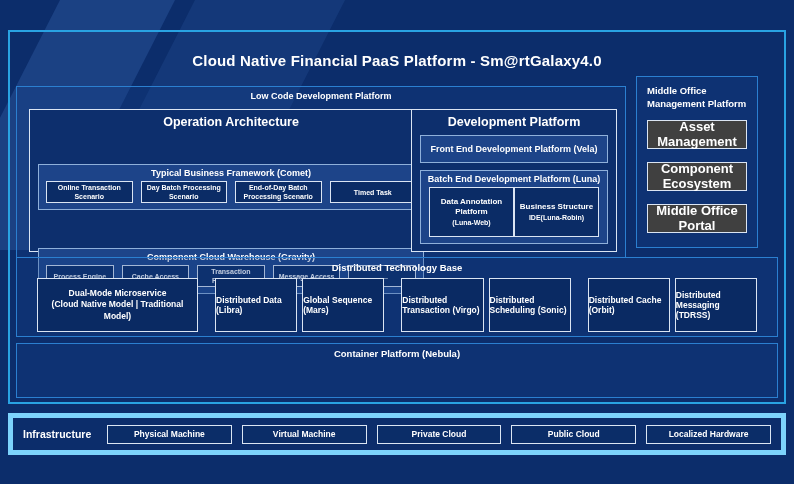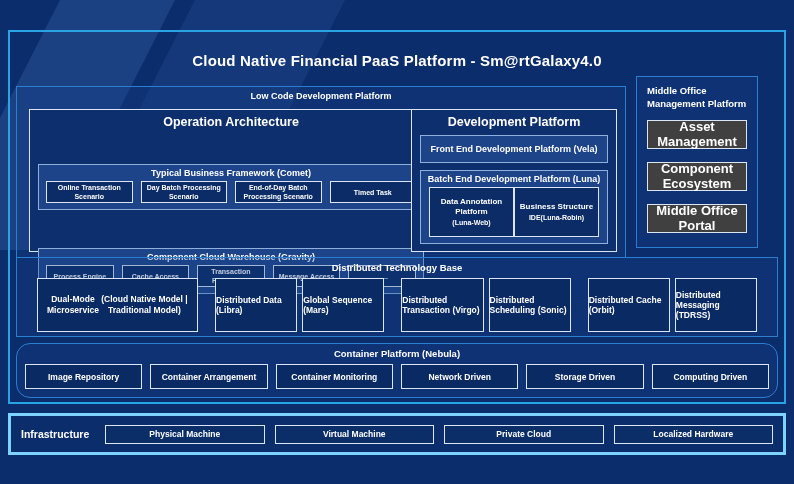--- a/index.html
+++ b/index.html
@@ -80,40 +80,40 @@
     background: #404040; border: 1px solid #dbe5f3;
     display: flex; align-items: center; justify-content: center;
     font-size: 13px; text-align: center;
   }
 
   .distpanel { left: 6px; top: 225px; width: 762px; height: 80px; }
   .dist-label { text-align: center; font-size: 9.5px; padding: 4px 0 5px; }
   .dist-row { display: flex; gap: 17px; padding: 0 20px; height: 54px; }
   .dualbox {
     flex: 0 0 161px; background: #0a2a63; border: 1px solid #dbe5f3;
-    display: flex; flex-direction: row; align-items: center; justify-content: center;
+    display: flex; flex-direction: column; align-items: center; justify-content: center;
     text-align: center; font-size: 8.5px; line-height: 1.35; padding: 0 8px;
   }
   .dist-col { flex: 1; display: flex; flex-direction: row; gap: 5px; }
   .dist-cell {
     flex: 1; background: #0a2a63; border: 1px solid #dbe5f3;
     display: flex; align-items: center; justify-content: center; font-size: 8.5px;
   }
 
-  .contpanel { left: 6px; top: 311px; width: 762px; height: 55px; border-radius: 14px; }
+  .contpanel { left: 6px; top: 311px; width: 762px; height: 55px; }
   .cont-label { text-align: center; font-size: 9.5px; padding: 4px 0 5px; }
   .cont-row { display: flex; gap: 8px; padding: 0 8px; height: 25px; }
   .cont-box {
     flex: 1; background: #0a2a63; border: 1px solid #dbe5f3;
     display: flex; align-items: center; justify-content: center; font-size: 8.5px;
   }
 
   .infra {
     position: absolute; left: 8px; top: 413px; width: 778px; height: 42px;
-    border: 3px solid #7dd3fc;
+    border: 5px solid #7dd3fc;
     display: flex; align-items: center; gap: 10px; padding: 0 10px;
   }
   .infra-label { flex: 0 0 74px; font-size: 10.5px; }
   .infra-box {
     flex: 1; height: 19px; background: #0b2d68; border: 1px solid #dbe5f3;
     display: flex; align-items: center; justify-content: center; font-size: 8.5px;
   }
 </style>
 </head>
 <body>
@@ -198,31 +198,24 @@
         </div>
         <div class="dist-col">
           <div class="dist-cell">Distributed Cache (Orbit)</div>
           <div class="dist-cell">Distributed Messaging (TDRSS)</div>
         </div>
       </div>
     </div>
 
     <div class="panel contpanel">
       <div class="cont-label">Container Platform (Nebula)</div>
-      <div class="cont-row">
-        <div class="cont-box">Image Repository</div>
-        <div class="cont-box">Container Arrangement</div>
-        <div class="cont-box">Container Monitoring</div>
-        <div class="cont-box">Network Driven</div>
-        <div class="cont-box">Storage Driven</div>
-        <div class="cont-box">Computing Driven</div>
-      </div>
     </div>
   </div>
 
   <div class="infra">
     <div class="infra-label">Infrastructure</div>
     <div class="infra-box">Physical Machine</div>
     <div class="infra-box">Virtual Machine</div>
     <div class="infra-box">Private Cloud</div>
+    <div class="infra-box">Public Cloud</div>
     <div class="infra-box">Localized Hardware</div>
   </div>
 </div>
 
 </body></html>

